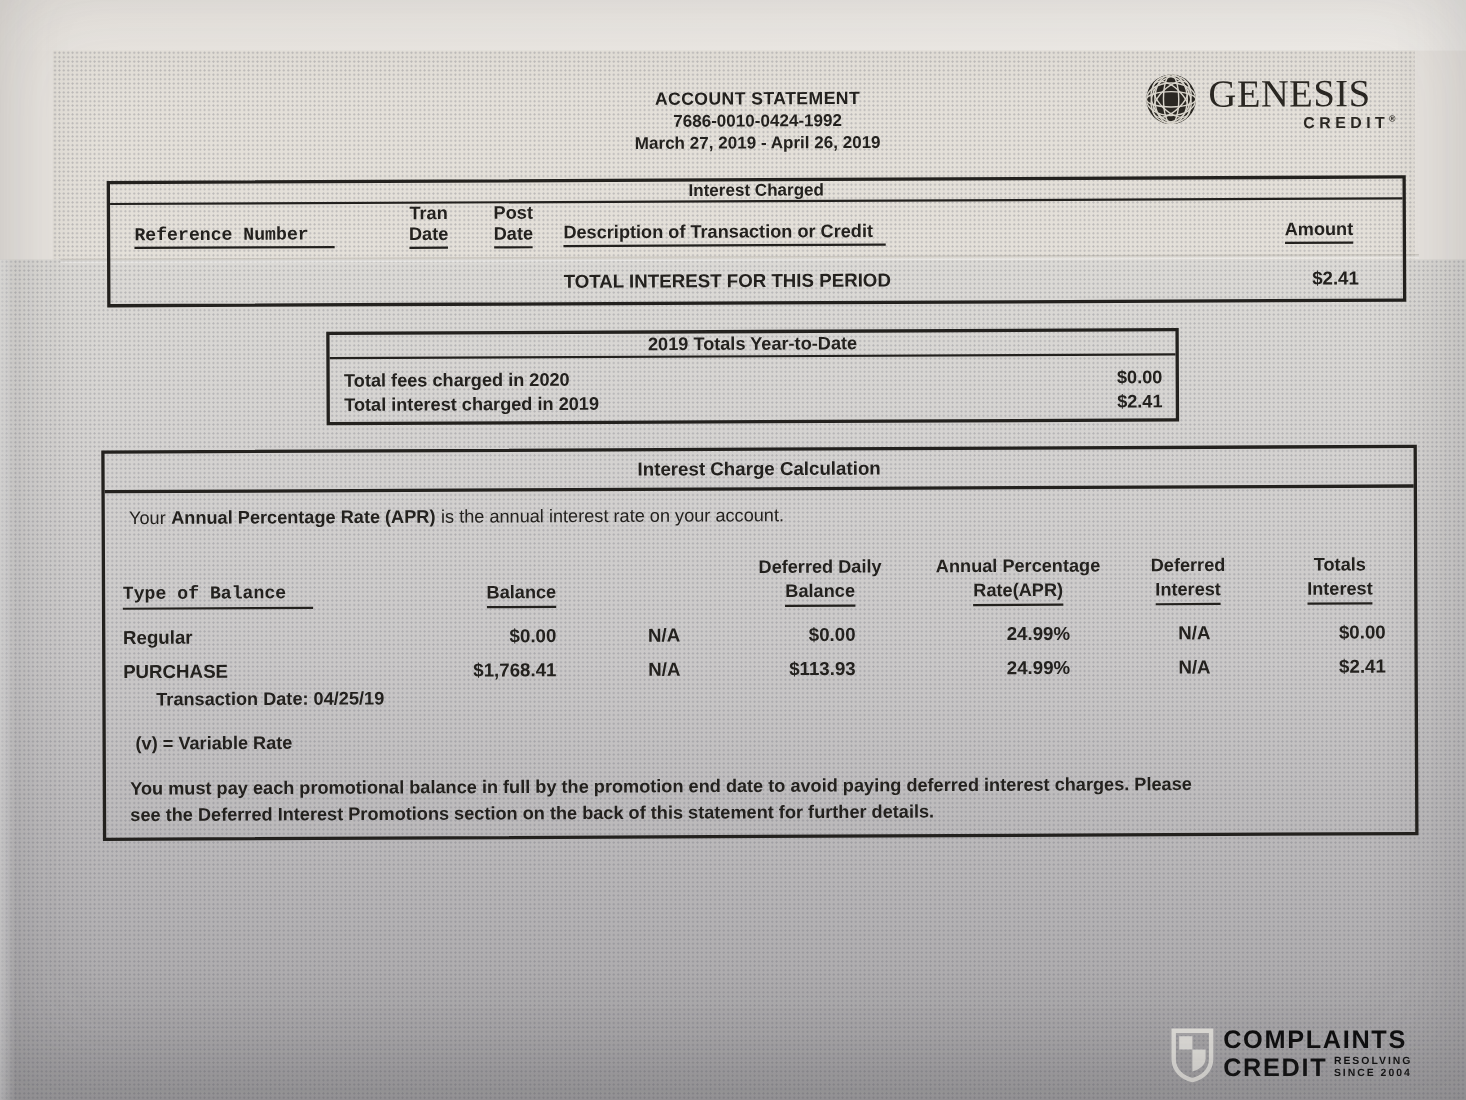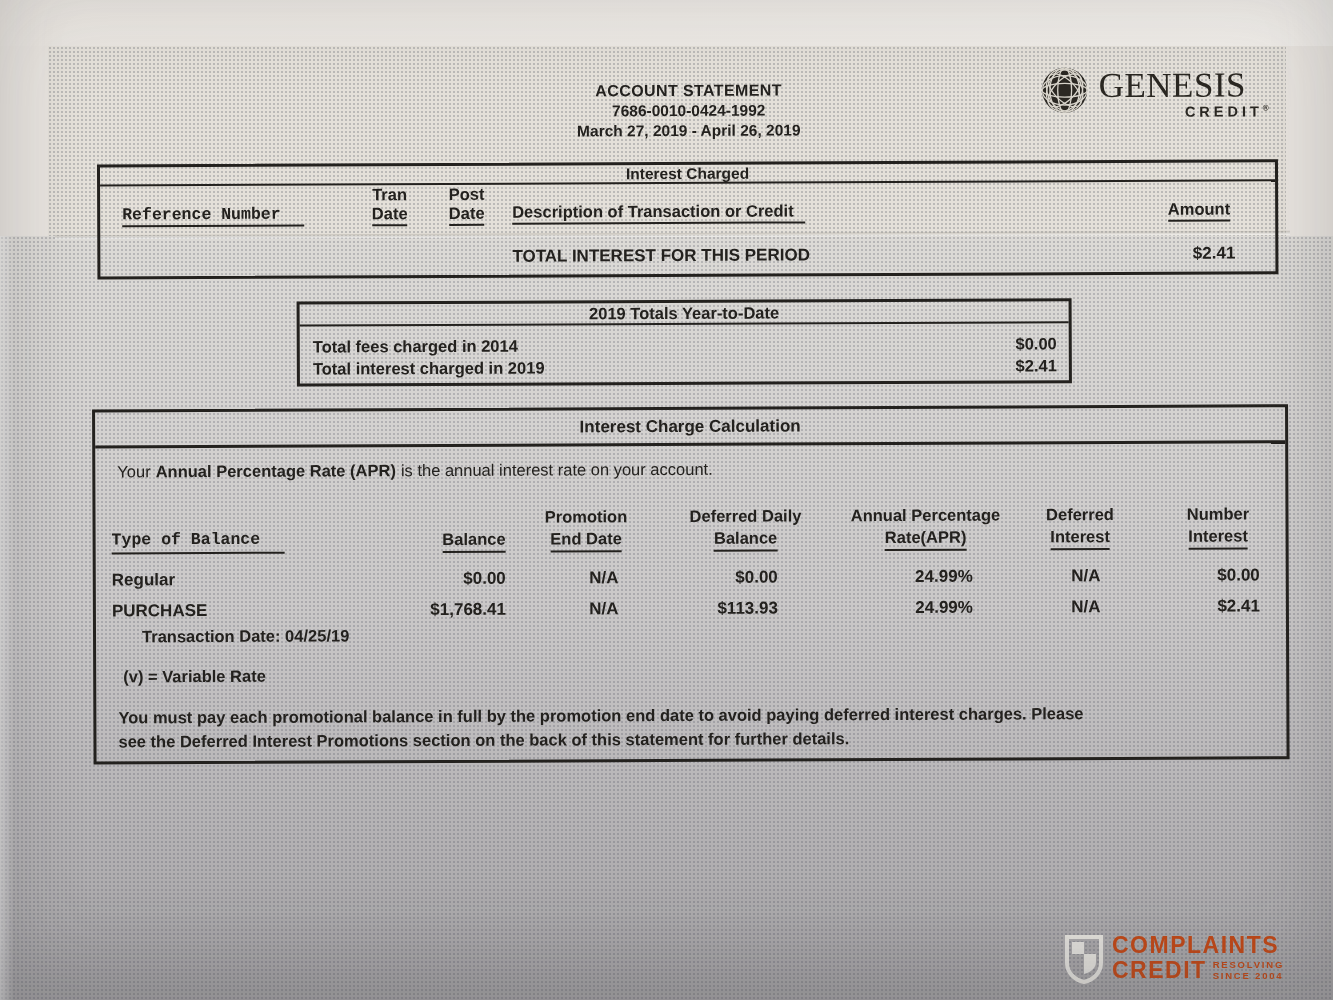--- a/index.html
+++ b/index.html
@@ -98,21 +98,21 @@
   .c-avg    { left:562px; width:120px; text-align:right; }
   .c-apr    { left:737px; width:140px; text-align:right; }
   .c-def    { left:930px; width:120px; text-align:center; }
   .c-billed { left:1050px;width:114px; text-align:right; }
   .c-note { position:absolute; left:46px; top:215px; font-size:16.5px; font-weight:700; }
   .calc-var { position:absolute; left:27px; top:255px; font-size:16.5px; font-weight:700; }
   .calc-disc { position:absolute; left:22px; top:293px; font-size:16.5px; font-weight:700; line-height:24px; }
 
   
   .wm { position:absolute; left:1064px; top:934px; display:flex; align-items:flex-start;
-    color:#c2410c; opacity:0.92; }
+    color:#000000; opacity:0.92; }
   .wm-shield { width:40px; height:50px; }
   .wm-text { margin-left:8px; line-height:1; }
   .wm-l1 { font-size:23px; font-weight:700; letter-spacing:1.5px; }
   .wm-row2 { display:flex; align-items:flex-end; margin-top:2px; }
   .wm-l2 { font-size:23px; font-weight:700; letter-spacing:1.5px; }
   .wm-tags { margin-left:6px; margin-bottom:1px; }
   .wm-tag { font-size:9.5px; font-weight:700; letter-spacing:1.8px; line-height:11px; }
 </style>
 </head>
 <body>
@@ -171,42 +171,41 @@
       </div>
       <div class="ic-cell ic-desc"><span class="u pad-r-sm">Description of Transaction or Credit</span></div>
       <div class="ic-cell ic-amt"><span class="u">Amount</span></div>
       <div class="ic-cell ic-total-label">TOTAL INTEREST FOR THIS PERIOD</div>
       <div class="ic-cell ic-total-value">$2.41</div>
     </div>
 
     <div class="box box-ytd">
       <div class="band">2019 Totals Year-to-Date</div>
       <div class="ytd-row ytd-row-0">
-        <span>Total fees charged in 2014</span>
+        <span>Total fees charged in 2020</span>
         <span>$0.00</span>
       </div>
       <div class="ytd-row ytd-row-1">
         <span>Total interest charged in 2019</span>
         <span>$2.41</span>
       </div>
     </div>
 
     <div class="box box-calc">
       <div class="band">Interest Charge Calculation</div>
 
       <div class="calc-sentence"><span>Your</span><span class="b">Annual Percentage Rate (APR)</span><span>is the annual interest rate on your account.</span></div>
 
       <div class="calc-headers">
         <div class="hcell h-type"><span class="u pad-r-lg">Type of Balance</span></div>
         <div class="hcell h-bal"><span class="u">Balance</span></div>
-        <div class="hcell h-promo"><span class="l1">Promotion</span><span class="u">End Date</span></div>
         <div class="hcell h-avg"><span class="l1">Deferred Daily</span><span class="u">Balance</span></div>
         <div class="hcell h-apr"><span class="l1">Annual Percentage</span><span class="u">Rate(APR)</span></div>
         <div class="hcell h-def"><span class="l1">Deferred</span><span class="u">Interest</span></div>
-        <div class="hcell h-billed"><span class="l1">Number</span><span class="u">Interest</span></div>
+        <div class="hcell h-billed"><span class="l1">Totals</span><span class="u">Interest</span></div>
       </div>
 
       <div class="ccell r1 c-type">Regular</div>
       <div class="ccell r1 c-bal">$0.00</div>
       <div class="ccell r1 c-promo">N/A</div>
       <div class="ccell r1 c-avg">$0.00</div>
       <div class="ccell r1 c-apr">24.99%</div>
       <div class="ccell r1 c-def">N/A</div>
       <div class="ccell r1 c-billed">$0.00</div>
 

